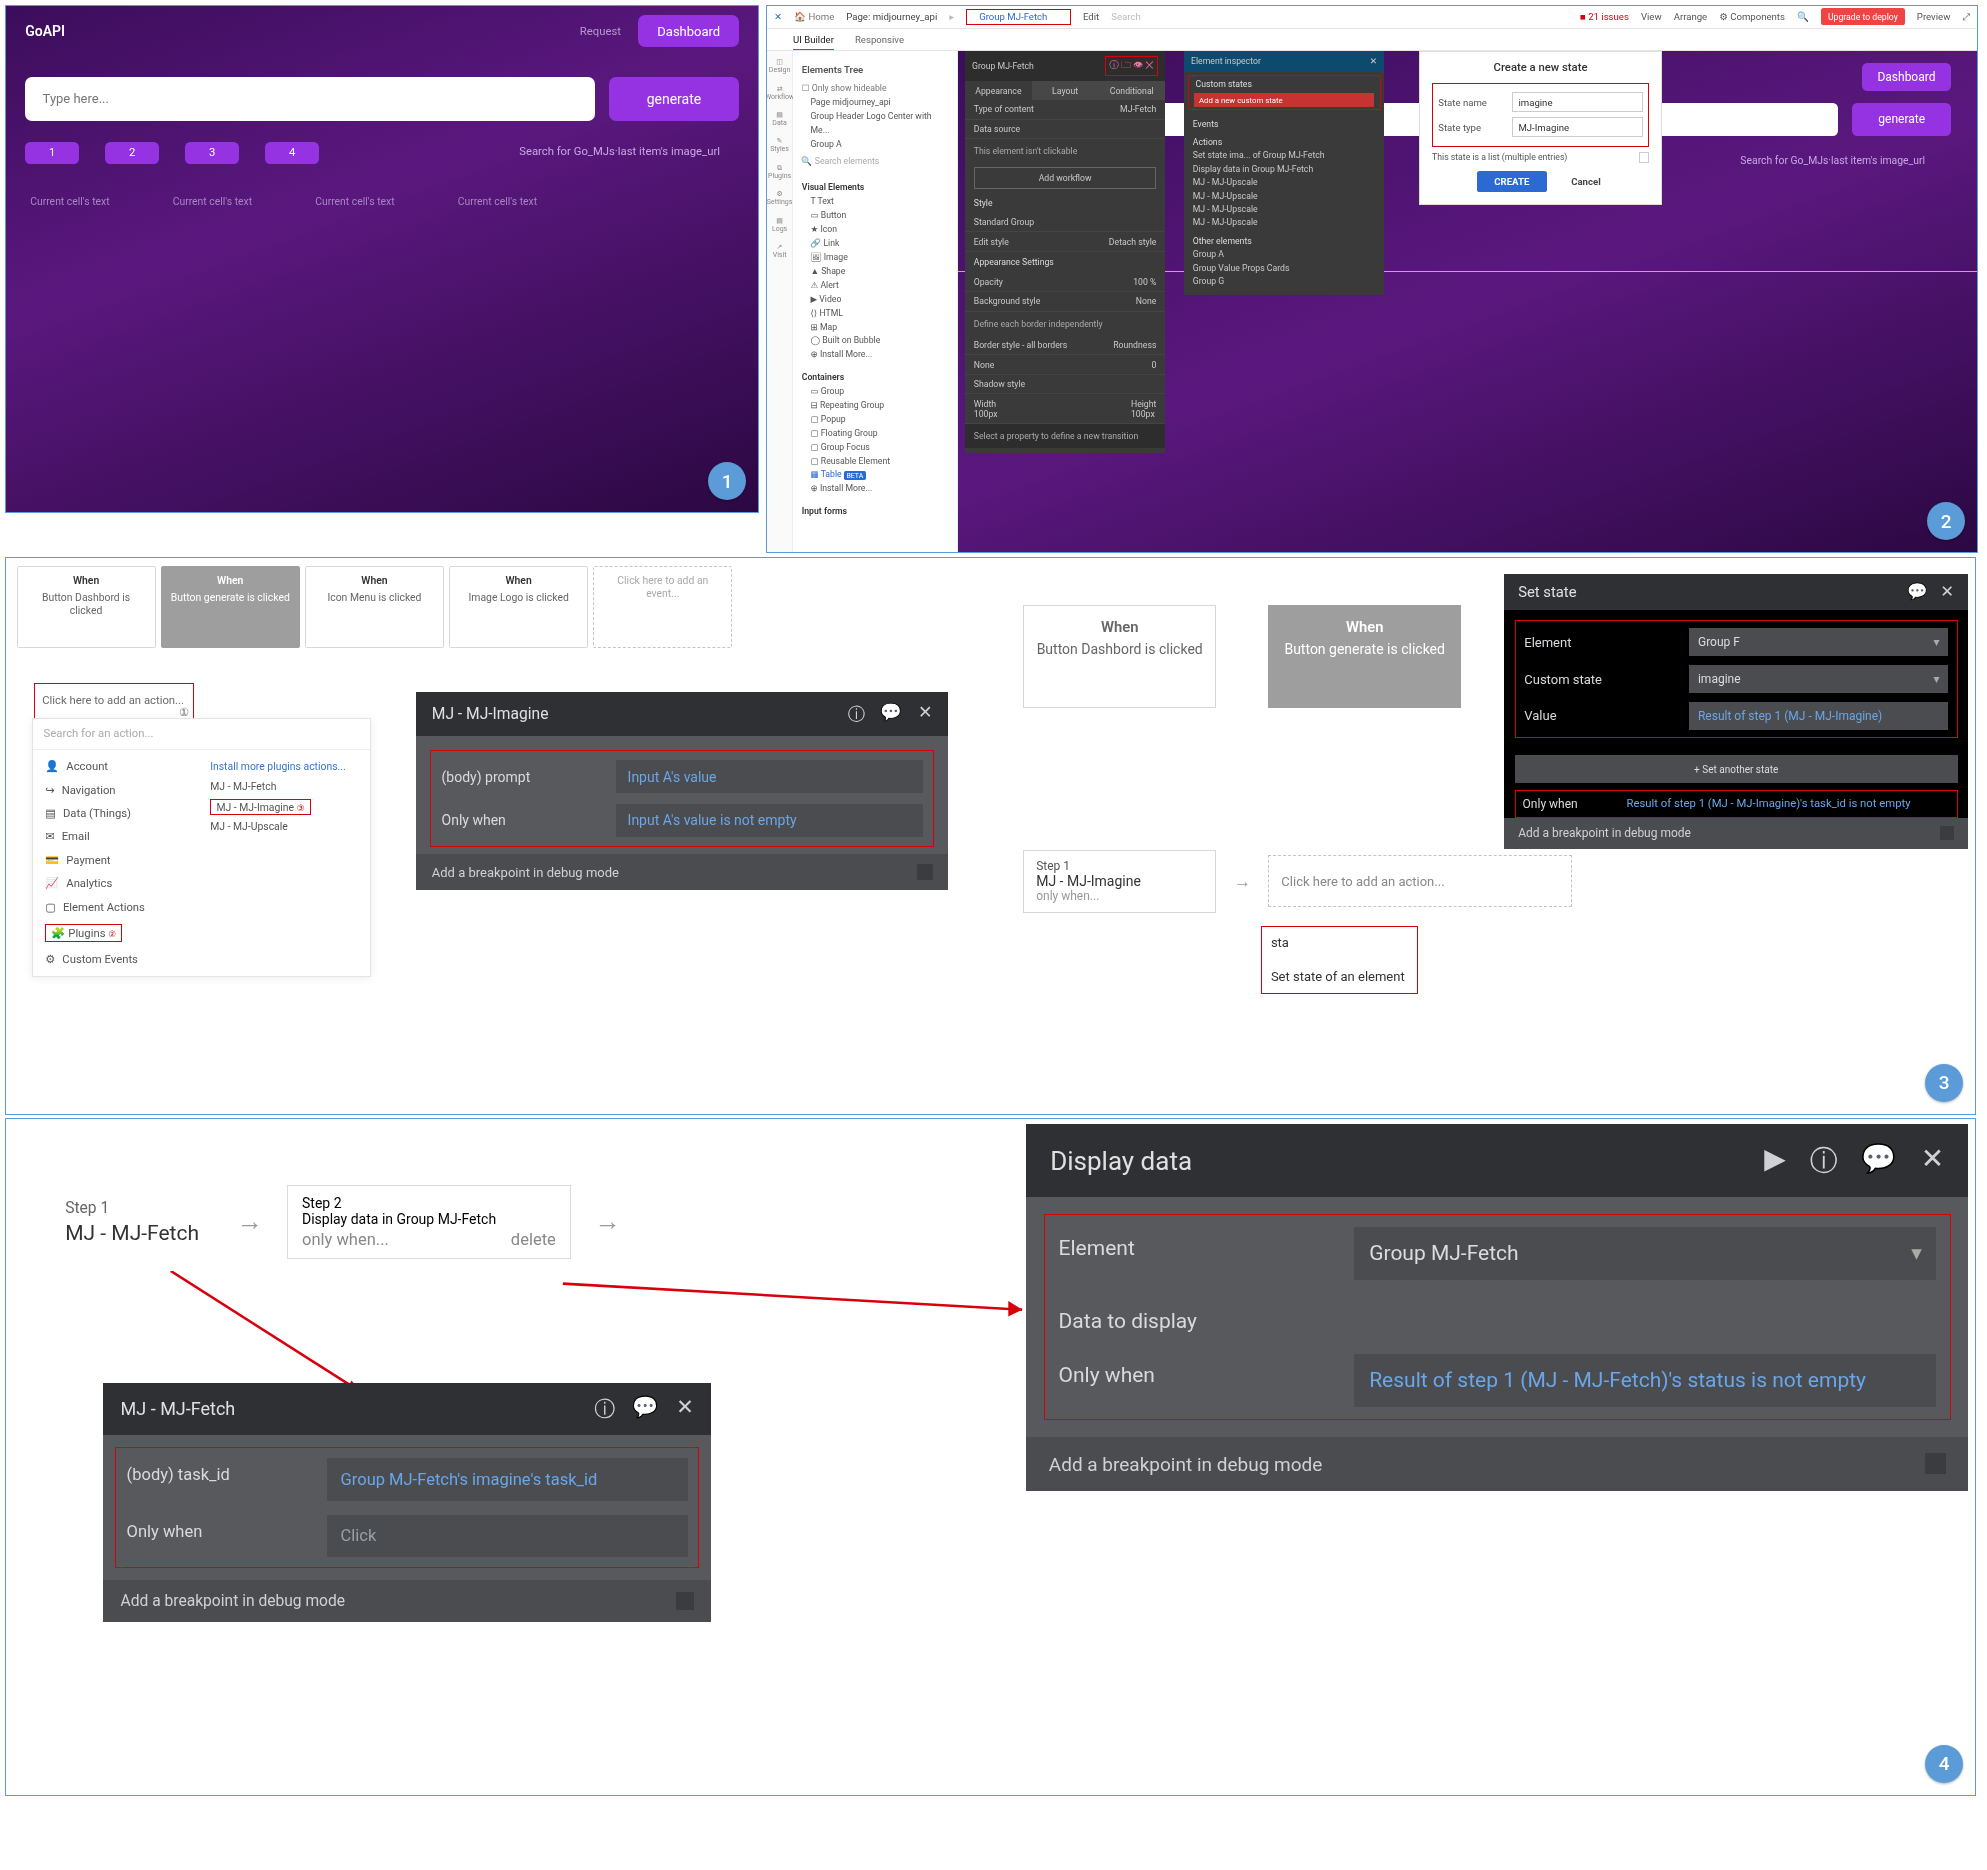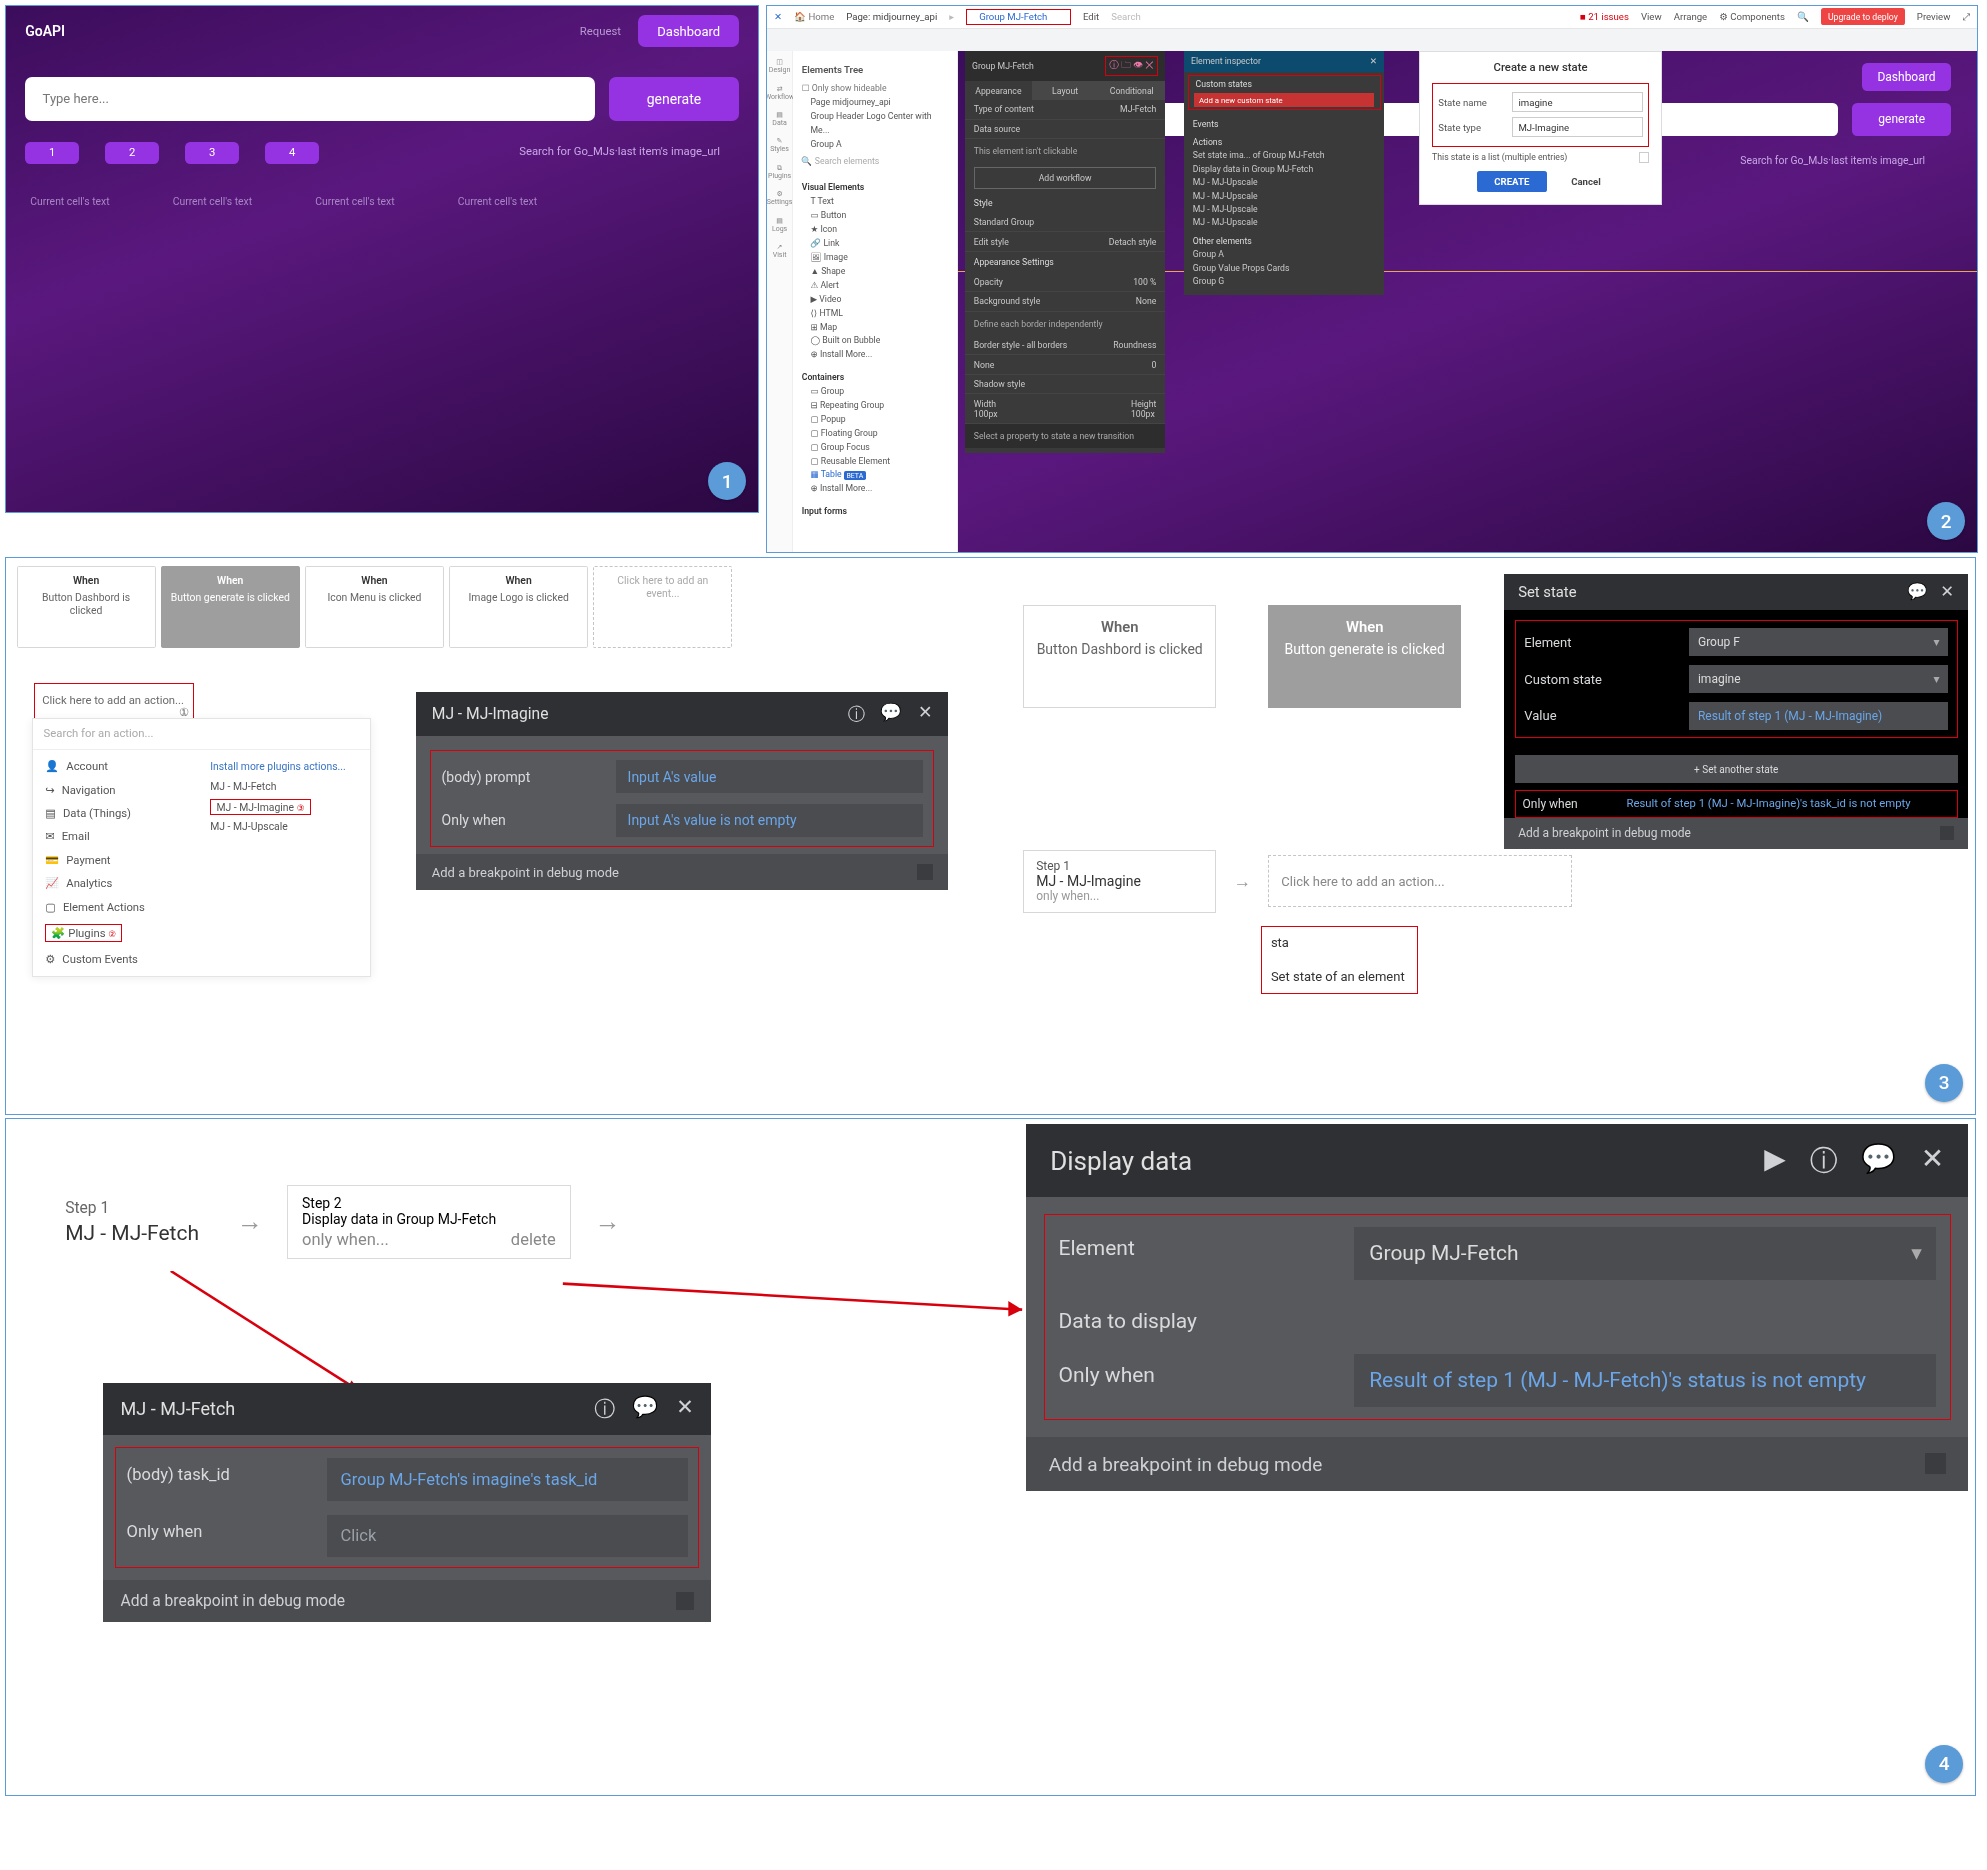--- a/index.html
+++ b/index.html
@@ -232,20 +232,24 @@
       <span style="color:#bbb;" placeholder="Search">Search</span>
       <div style="flex:1"></div>
       <span class="p2-issues">■ 21 issues</span>
       <span>View</span>
       <span>Arrange</span>
       <span>⚙ <span>Components</span></span>
       <span>🔍</span>
       <span class="p2-upgradebtn">Upgrade to deploy</span>
       <span>Preview</span>
       <span>⤢</span>
+    </div>
+    <div class="p2-tabline">
+      <span class="p2-active-tab">UI Builder</span>
+      <span>Responsive</span>
     </div>
 
     <div class="p2-rail">
       <div>◫<br><span>Design</span></div>
       <div>⇄<br><span>Workflow</span></div>
       <div>▤<br><span>Data</span></div>
       <div>✎<br><span>Styles</span></div>
       <div>⧉<br><span>Plugins</span></div>
       <div>⚙<br><span>Settings</span></div>
       <div>▤<br><span>Logs</span></div>
@@ -347,21 +351,21 @@
           <span>0</span>
         </div>
       <div class="p2-prop-row">
           <span>Shadow style</span>
           <span></span>
         </div>
       <div class="p2-prop-row">
           <span><span>Width</span><br><span>100px</span></span>
           <span><span>Height</span><br><span>100px</span></span>
         </div>
-      <div class="p2-prop-note" style="background:#2d2d2d;">Select a property to state a new transition</div>
+      <div class="p2-prop-note" style="background:#2d2d2d;">Select a property to define a new transition</div>
     </div>
 
     <div class="p2-insp">
       <div class="p2-insp-hd">
           <span>Element inspector</span>
           <span>✕</span>
         </div>
       <div class="red-box" style="margin:3.5px;">
         <div style="padding:2.6px 7px; color:#ddd;">Custom states</div>
         <div class="p2-insp-redline">Add a new custom state</div>

